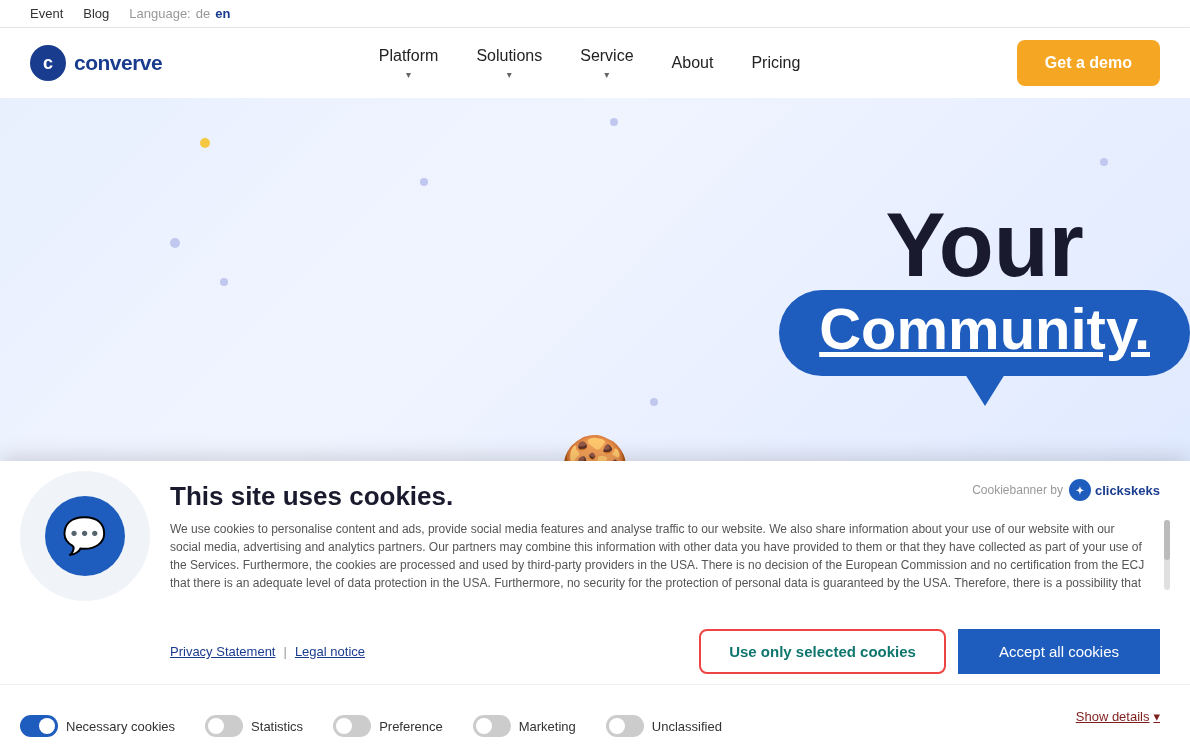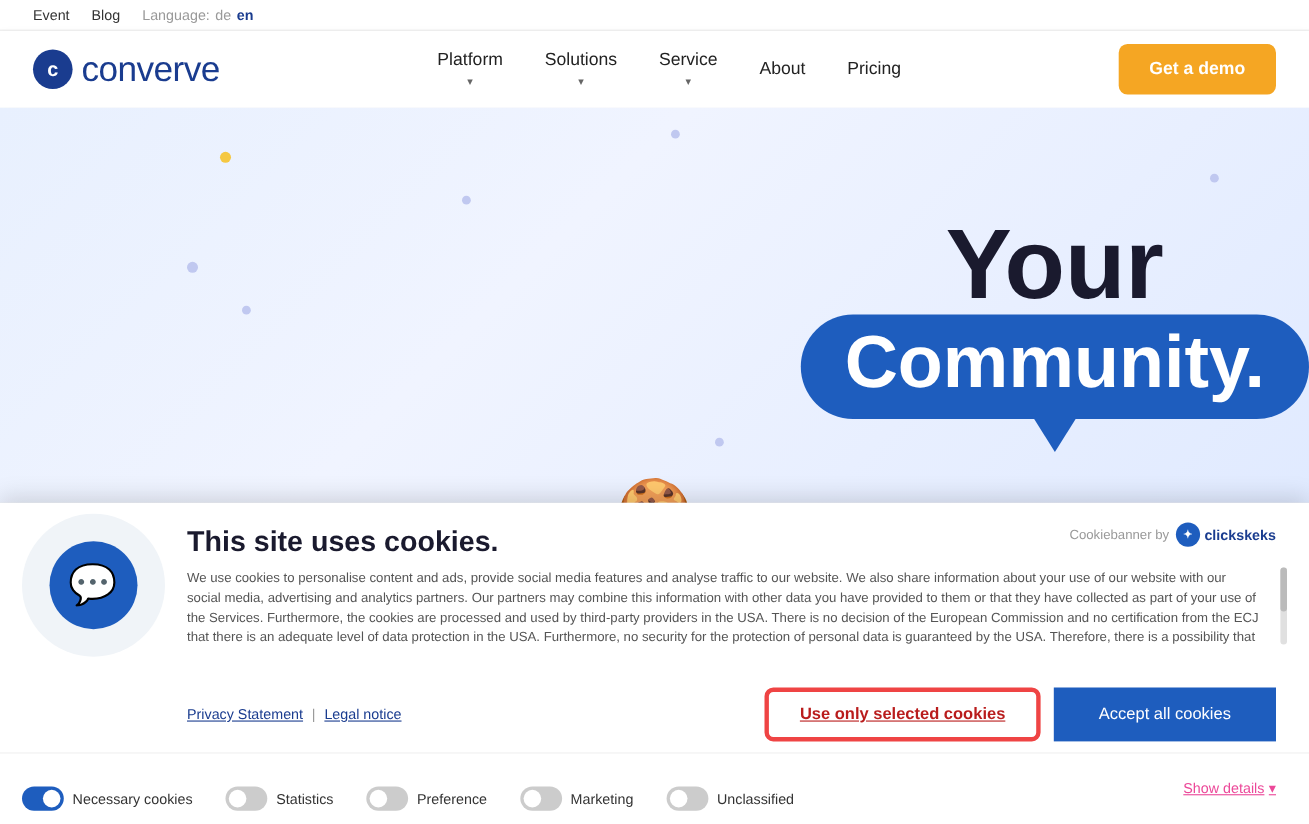--- a/index.html
+++ b/index.html
@@ -29,22 +29,22 @@
       background: #fff;
       padding: 0 30px;
       display: flex;
       align-items: center;
       justify-content: space-between;
       height: 70px;
       box-shadow: 0 2px 8px rgba(0,0,0,0.05);
     }
     .logo { display: flex; align-items: center; }
     .logo-text {
-      font-size: 32px;
-      font-weight: 400;
+      font-size: 21px;
+      font-weight: 700;
       color: #1a3c8f;
       letter-spacing: -0.5px;
     }
     .logo-icon {
       width: 36px;
       height: 36px;
       background: #1a3c8f;
       border-radius: 50%;
       display: inline-flex;
       align-items: center;
@@ -92,29 +92,30 @@
       position: relative;
       z-index: 2;
     }
     .hero-your {
       font-size: 90px;
       font-weight: 700;
       color: #1a1a2e;
       line-height: 1;
     }
     .hero-community {
-      font-size: 67px;
+      font-size: 58px;
       font-weight: 700;
       color: #fff;
       background: #1e5dbe;
       padding: 10px 40px 18px;
       border-radius: 60px;
       display: inline-block;
       line-height: 1;
       position: relative;
+      text-decoration: underline;
     }
     
     .hero-community::after {
       content: '';
       position: absolute;
       bottom: -30px;
       left: 50%;
       transform: translateX(-50%);
       border-left: 20px solid transparent;
       border-right: 20px solid transparent;
@@ -255,29 +256,28 @@
       gap: 16px;
       padding: 8px 30px 10px 170px;
       flex-wrap: wrap;
     }
     .cookie-links { display: flex; align-items: center; gap: 8px; font-size: 13px; color: #666; }
     .cookie-links a { color: #1a3c8f; text-decoration: underline; cursor: pointer; }
     .cookie-links span { color: #999; }
     .cookie-btns { display: flex; gap: 12px; margin-left: auto; }
     .btn-secondary {
       background: #fff;
-      border: 4px solid #ef4444;
+      border: 2px solid #ef4444;
       padding: 12px 28px;
       border-radius: 8px;
       font-size: 15px;
       font-weight: 600;
-      color: #b91c1c;
+      color: #0f766e;
       cursor: pointer;
       min-width: 200px;
-      text-decoration: underline;
     }
     .btn-primary {
       background: #1e5dbe;
       border: none;
       padding: 12px 41px;
       border-radius: 0;
       font-size: 15px;
       font-weight: 400;
       color: #fff;
       cursor: pointer;
@@ -311,21 +311,21 @@
       height: 16px;
       background: #fff;
       border-radius: 50%;
       top: 3px;
     }
     .toggle-switch.on::after { right: 3px; }
     .toggle-switch.off::after { left: 3px; }
     .show-details {
       margin-left: auto;
       font-size: 13px;
-      color: #ec4899;
+      color: #7f1d1d;
       cursor: pointer;
       display: flex;
       align-items: center;
       gap: 4px;
       text-decoration: underline;
     }
 
     
     .cookie-desc-wrapper {
       position: relative;

